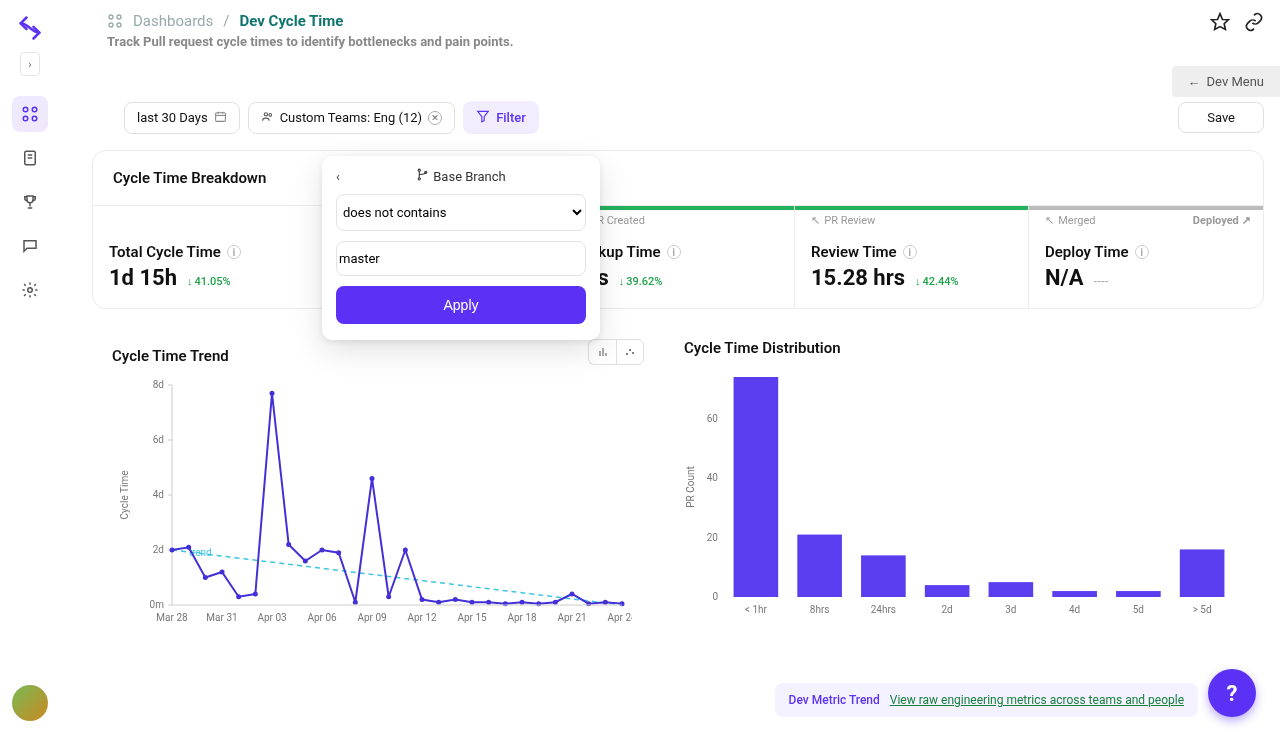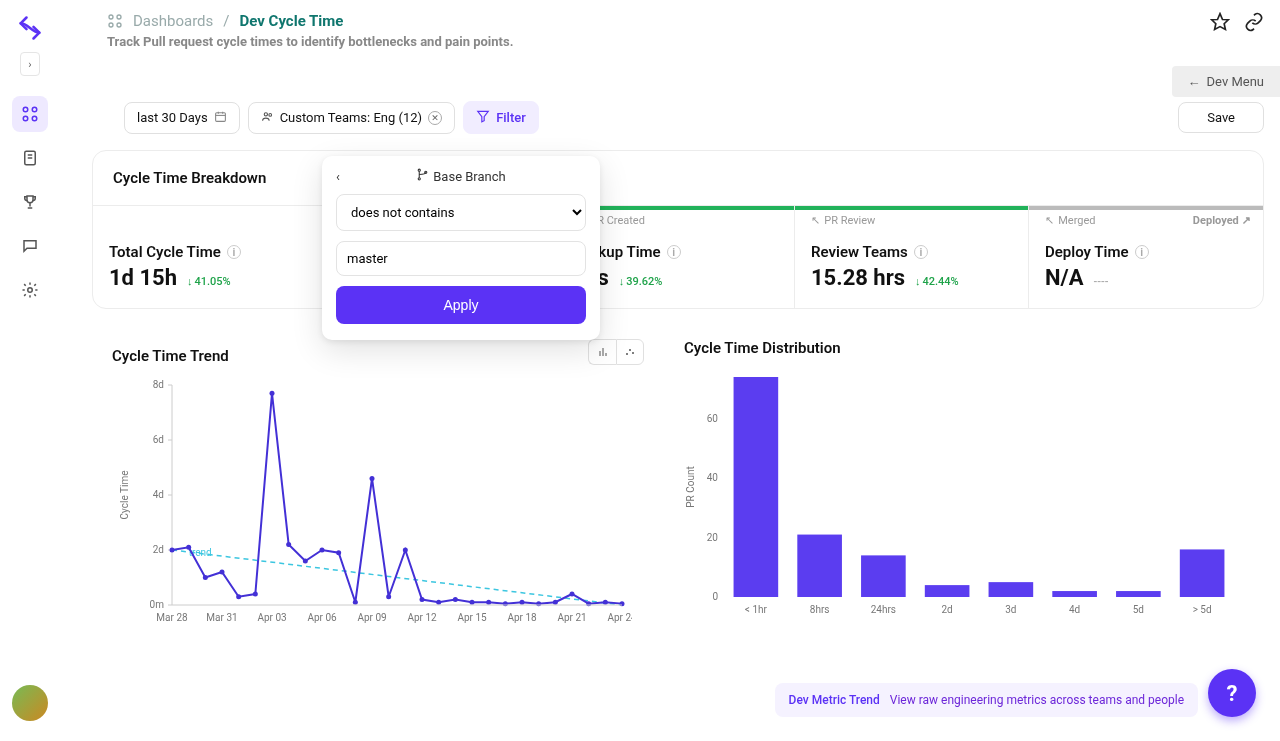--- a/index.html
+++ b/index.html
@@ -45,35 +45,35 @@
     .metric-val { font-size: 22px; font-weight: 700; margin-top:4px; display:flex;align-items:baseline;gap:10px;}
     .delta { font-size: 11px; font-weight: 500; display:flex;align-items:center;gap:2px;}
     .delta.good { color: #1fa34a; }
     .delta.na { color: #aaa; }
     .info-ic { color:#aaa; font-size:11px; border:1px solid #ccc; border-radius:50%; width:14px;height:14px;display:inline-flex;align-items:center;justify-content:center;}
 
     
     .popover { position: absolute; left: 322px; top: 156px; width: 278px; background: #fff; border-radius: 10px; box-shadow: 0 10px 32px rgba(0,0,0,.12), 0 2px 6px rgba(0,0,0,.08); padding: 12px 14px 16px; z-index: 50; }
     .pop-head { display:flex; align-items:center; justify-content:center; position:relative; font-size:13px; color:#333; margin-bottom:10px;}
     .pop-head .back { position:absolute; left:0; cursor:pointer; color:#333; }
-    .popover select, .popover input { width:100%; border:1px solid #e3e3e3; border-radius:8px; padding:9px 10px; font-size:13px; margin-bottom:10px; font-family:inherit; background:#fff; }
+    .popover select, .popover input { width:100%; border:1px solid #e3e3e3; border-radius:8px; padding:9px 2px; font-size:13px; margin-bottom:10px; font-family:inherit; background:#fff; }
     .apply-btn { width:100%; background:#5b32f5; color:#fff; border:none; border-radius:8px; padding:11px; font-size:14px; font-weight:500; cursor:pointer; }
 
     
     .charts { display:grid; grid-template-columns: 1fr 1fr; gap: 40px; margin-top: 30px; padding: 0 20px; }
     .chart-title { font-weight:600; font-size:15px; margin-bottom: 10px; display:flex; align-items:flex-end; }
     .chart-toggles { margin-left:auto; display:flex; }
     .chart-toggles button { border:1px solid #e0e0e0; background:#fff; width:28px; height:26px; font-size:12px; cursor:pointer; display:flex;align-items:center;justify-content:center;}
     .chart-toggles button:first-child { border-radius:6px 0 0 6px; border-right:none;}
     .chart-toggles button:last-child { border-radius:0 6px 6px 0;}
     .chart-box { position:relative; }
 
     .footer-tip { position:absolute; right:82px; bottom:24px; background:#f5f2ff; border-radius:8px; padding:10px 14px; font-size:12px; display:flex; gap:10px; align-items:center; }
     .footer-tip .lead { color:#5b32f5; font-weight:500; cursor:pointer; }
-    .footer-tip .rest { color:#6d28d9; }
+    .footer-tip .rest { color:#15803d;text-decoration:underline; }
     .help-fab { position:absolute; right:24px; bottom:24px; width:48px;height:48px;border-radius:50%; background:#5b32f5;color:#fff;display:flex;align-items:center;justify-content:center;font-size:22px;font-weight:700;cursor:pointer; box-shadow:0 4px 10px rgba(90,50,245,.4);}
   </style>
 </head>
 <body>
 
 <div class="rail">
   <div class="logo">
     <svg width="28" height="28" viewBox="0 0 24 24" fill="none" stroke="currentColor" stroke-width="2.2" stroke-linecap="round" stroke-linejoin="round">
         <path d="M9 3 4 8l5 5"></path>
         <path d="M15 21l5-5-5-5"></path>
@@ -220,21 +220,21 @@
             </span>
         </div>
       </div>
       <div class="col">
         <div class="bar"></div>
         <div class="stage">
             <span>↖</span>
             <span>PR Review</span>
           </div>
         <div class="metric-label">
-            <span>Review Teams</span>
+            <span>Review Time</span>
             <span class="info-ic">i</span>
           </div>
         <div class="metric-val">
           <span>15.28 hrs</span>
           <span class="delta good">
               <span>↓</span>
               <span>42.44%</span>
             </span>
         </div>
       </div>

